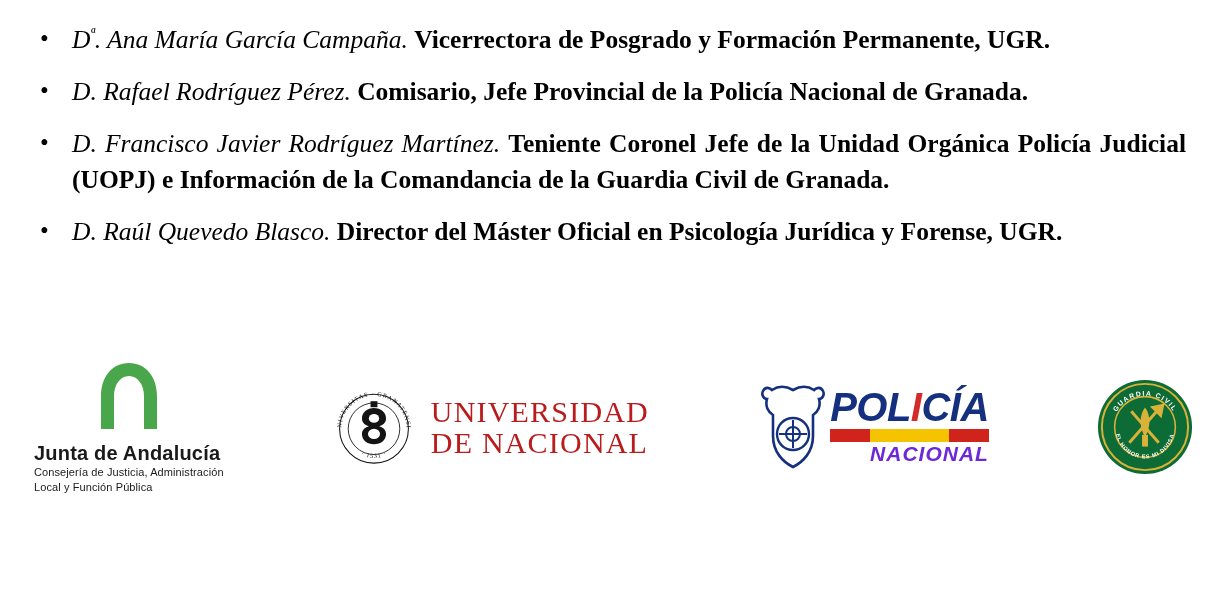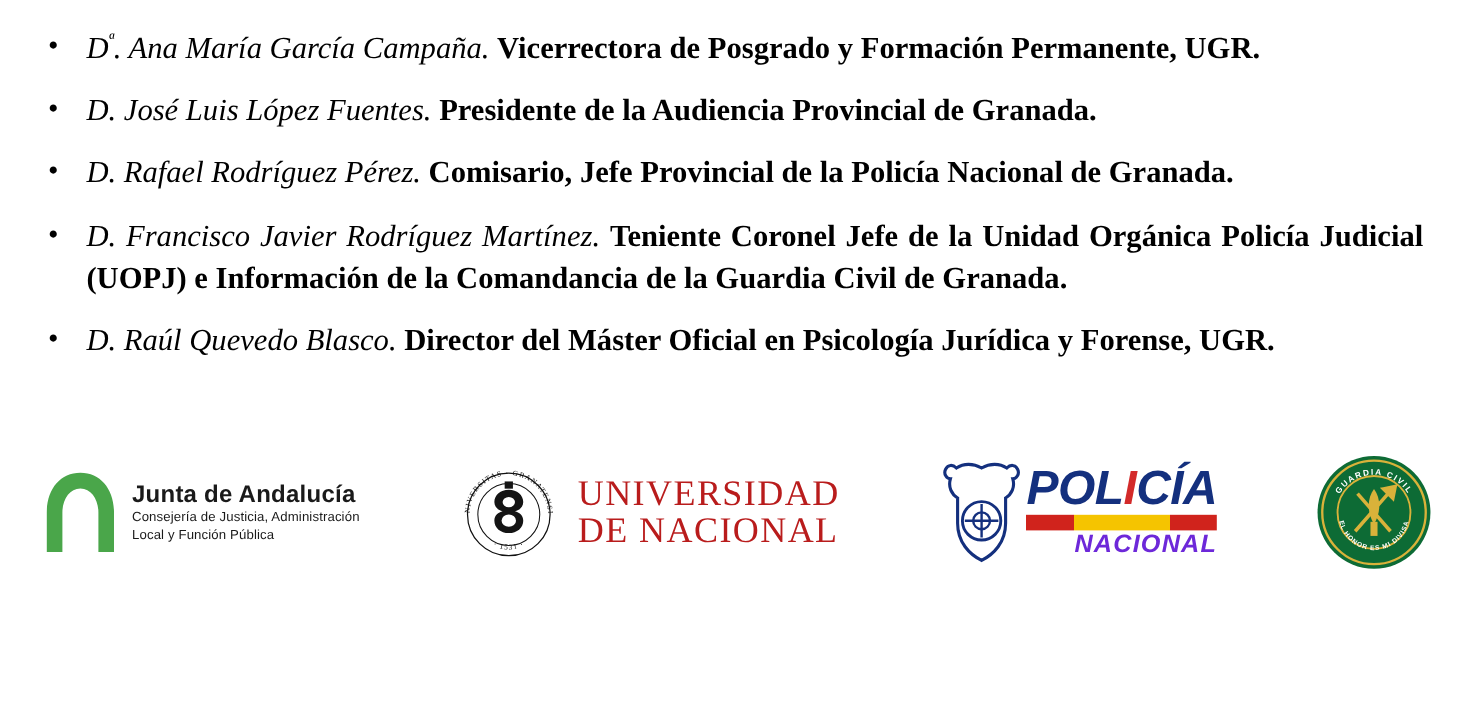--- a/index.html
+++ b/index.html
@@ -65,21 +65,21 @@
     height: 120px;
     display: flex;
     align-items: center;
     justify-content: space-between;
     padding: 0 34px 8px 34px;
     box-sizing: border-box;
   }
   .logo { display: flex; align-items: center; }
 
   
-  .logo-junta { gap: 10px; }
+  .logo-junta { gap: 10px; flex-direction: column; }
   .junta-mark { width: 66px; height: 72px; flex: 0 0 auto; }
   .junta-text {
     display: flex;
     flex-direction: column;
     justify-content: center;
     font-family: "Liberation Sans", sans-serif;
     color: #1a1a1a;
   }
   .junta-title {
     font-size: 20px;
@@ -151,24 +151,20 @@
 
 <div class="page">
 
   <ul class="bullet-list">
 
     <li class="bullet-item">
       <span class="nm"><span>D</span><sup>ª</sup><span>. Ana María García Campaña.</span></span>
       <span class="rl">Vicerrectora de Posgrado y Formación Permanente, UGR.</span>
     </li>
 
-    <li class="bullet-item">
-      <span class="nm"><span>D. José Luis López Fuentes</span><sup></sup><span>.</span></span>
-      <span class="rl">Presidente de la Audiencia Provincial de Granada.</span>
-    </li>
 
     <li class="bullet-item">
       <span class="nm"><span>D. Rafael Rodríguez Pérez</span><sup></sup><span>.</span></span>
       <span class="rl">Comisario, Jefe Provincial de la Policía Nacional de Granada.</span>
     </li>
 
     <li class="bullet-item">
       <span class="nm"><span>D. Francisco Javier Rodríguez Martínez</span><sup></sup><span>.</span></span>
       <span class="rl">Teniente Coronel Jefe de la Unidad Orgánica Policía Judicial (UOPJ) e Información de la  Comandancia de la Guardia Civil de Granada.</span>
     </li>

